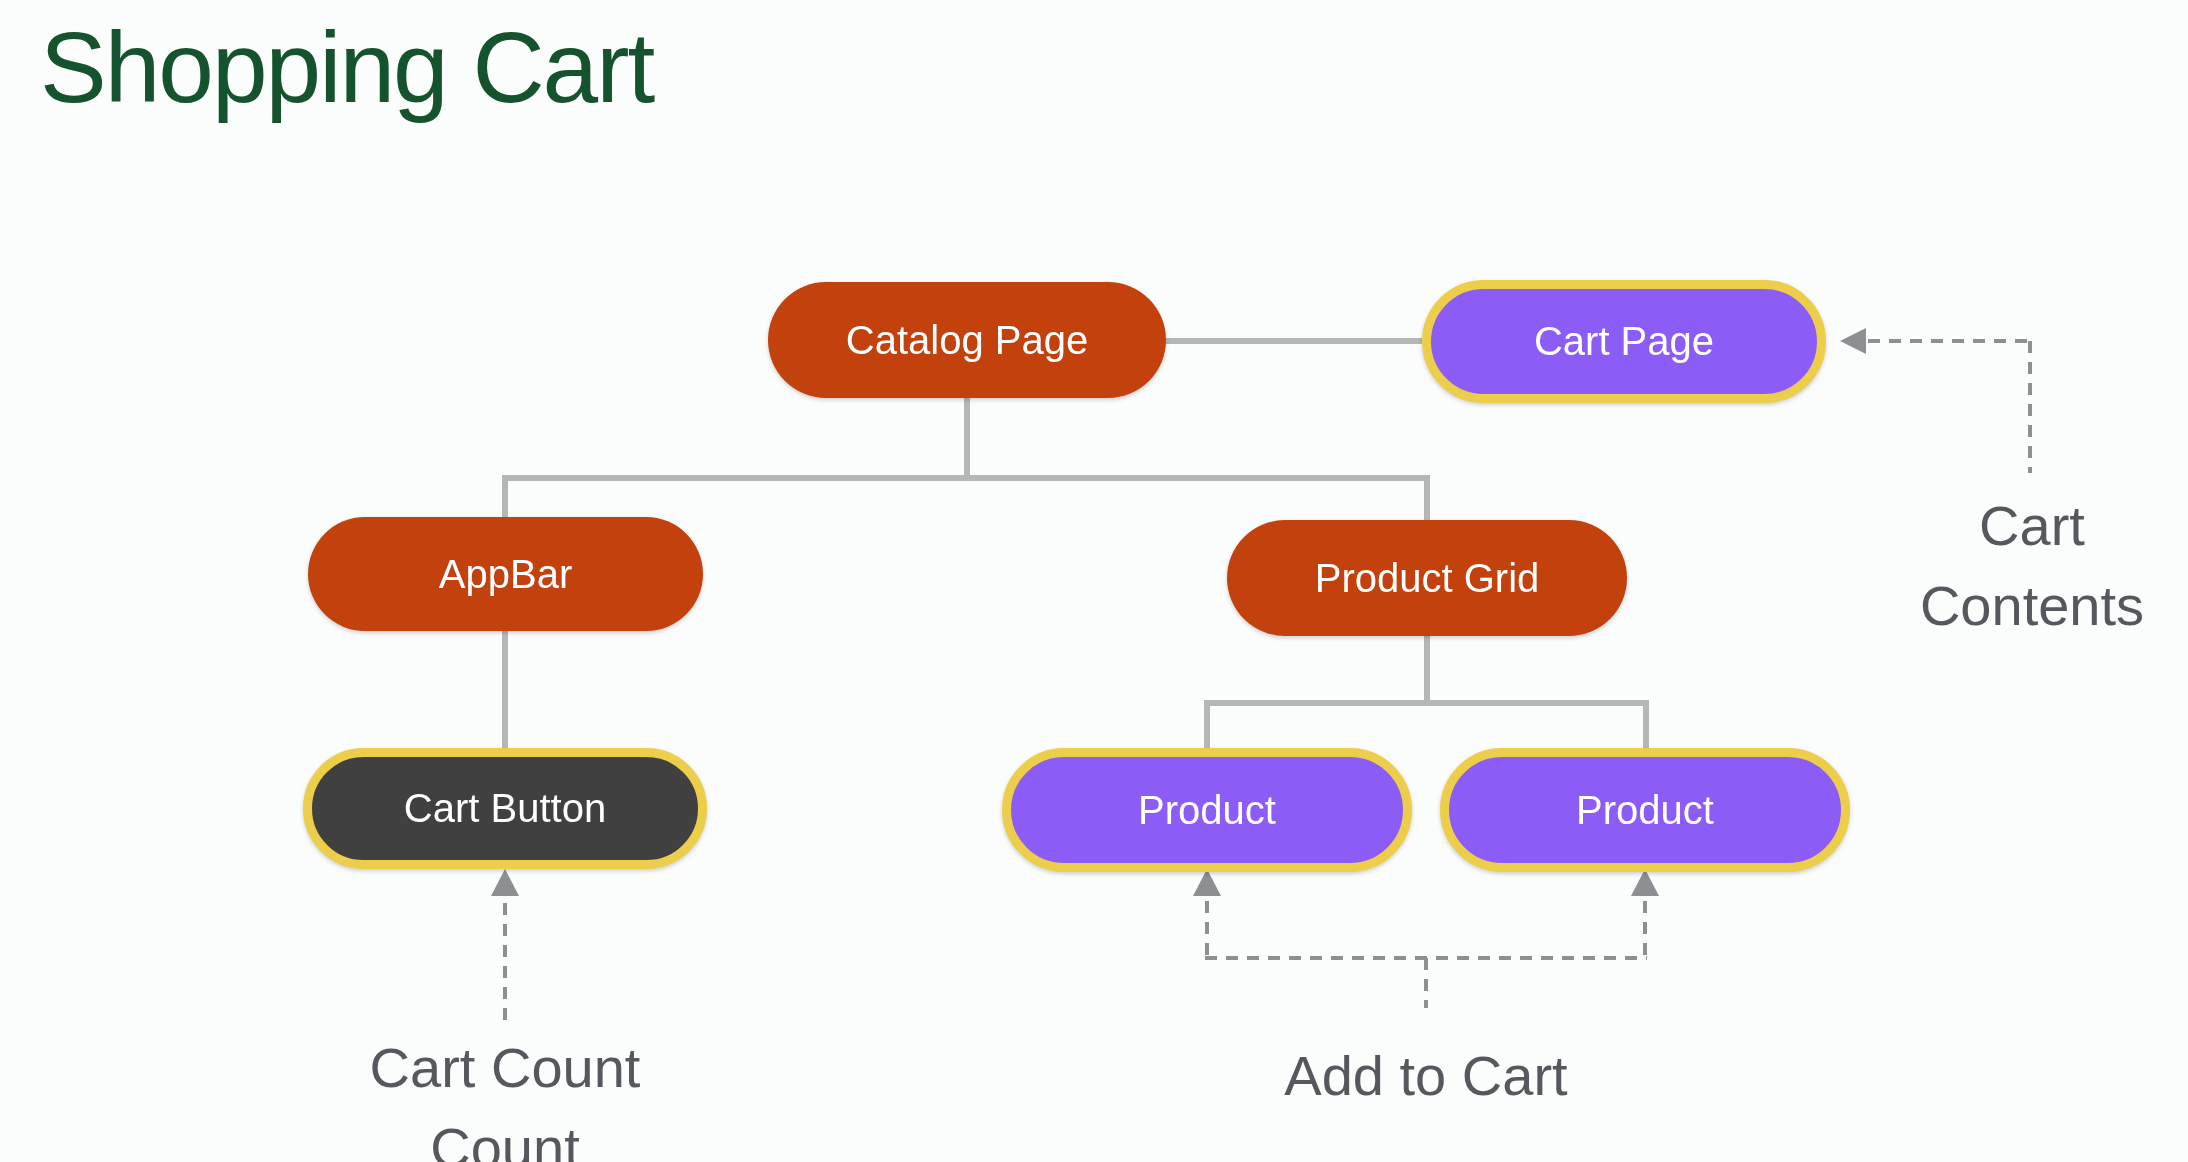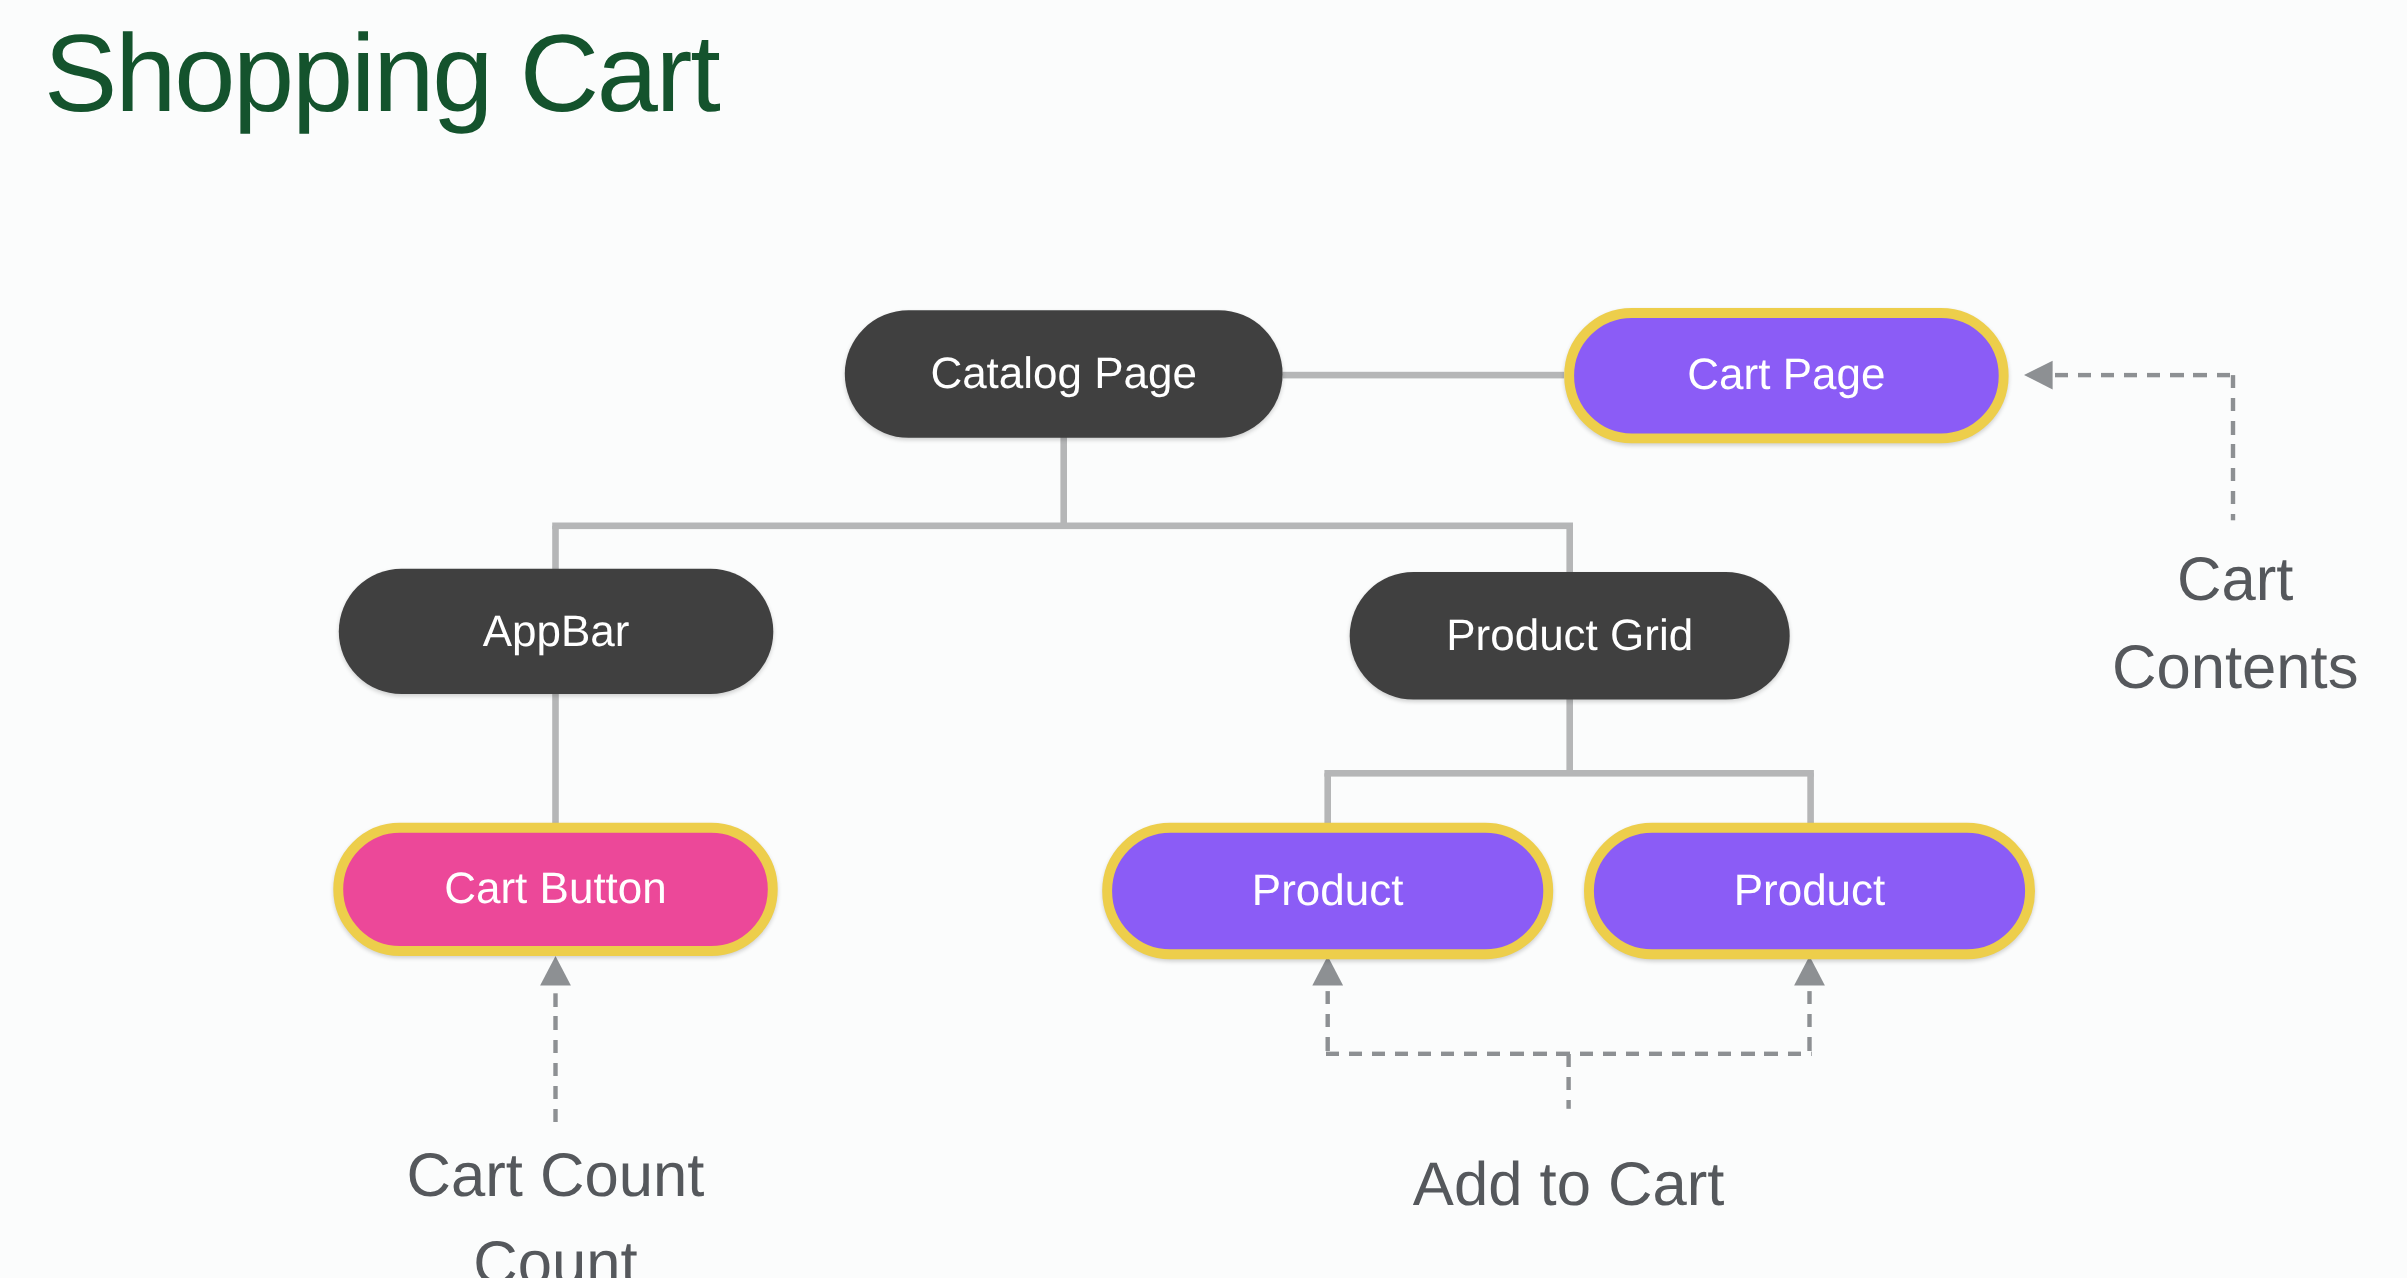--- a/index.html
+++ b/index.html
@@ -21,23 +21,23 @@
   
   .pill{
     position:absolute;
     display:flex;align-items:center;justify-content:center;
     color:#ffffff;font-size:40px;
     border-radius:999px;
     box-sizing:border-box;
     box-shadow:0 2px 4px rgba(0,0,0,0.18);
     white-space:nowrap;
   }
-  .fill-primary{background:#404040;}
+  .fill-primary{background:#c2410c;}
   .fill-violet{background:#8b5cf6;}
-  .fill-azure{background:#ec4899;}
+  .fill-azure{background:#404040;}
   .highlight{border:9px solid #edce4b;}
 
   
   .line{position:absolute;background:#b5b6b7;}
 
   
   .dash-h{position:absolute;height:4px;
     background:repeating-linear-gradient(90deg,#8d9093 0 12px,transparent 12px 21px);}
   .dash-v{position:absolute;width:4px;
     background:repeating-linear-gradient(180deg,#8d9093 0 12px,transparent 12px 21px);}

